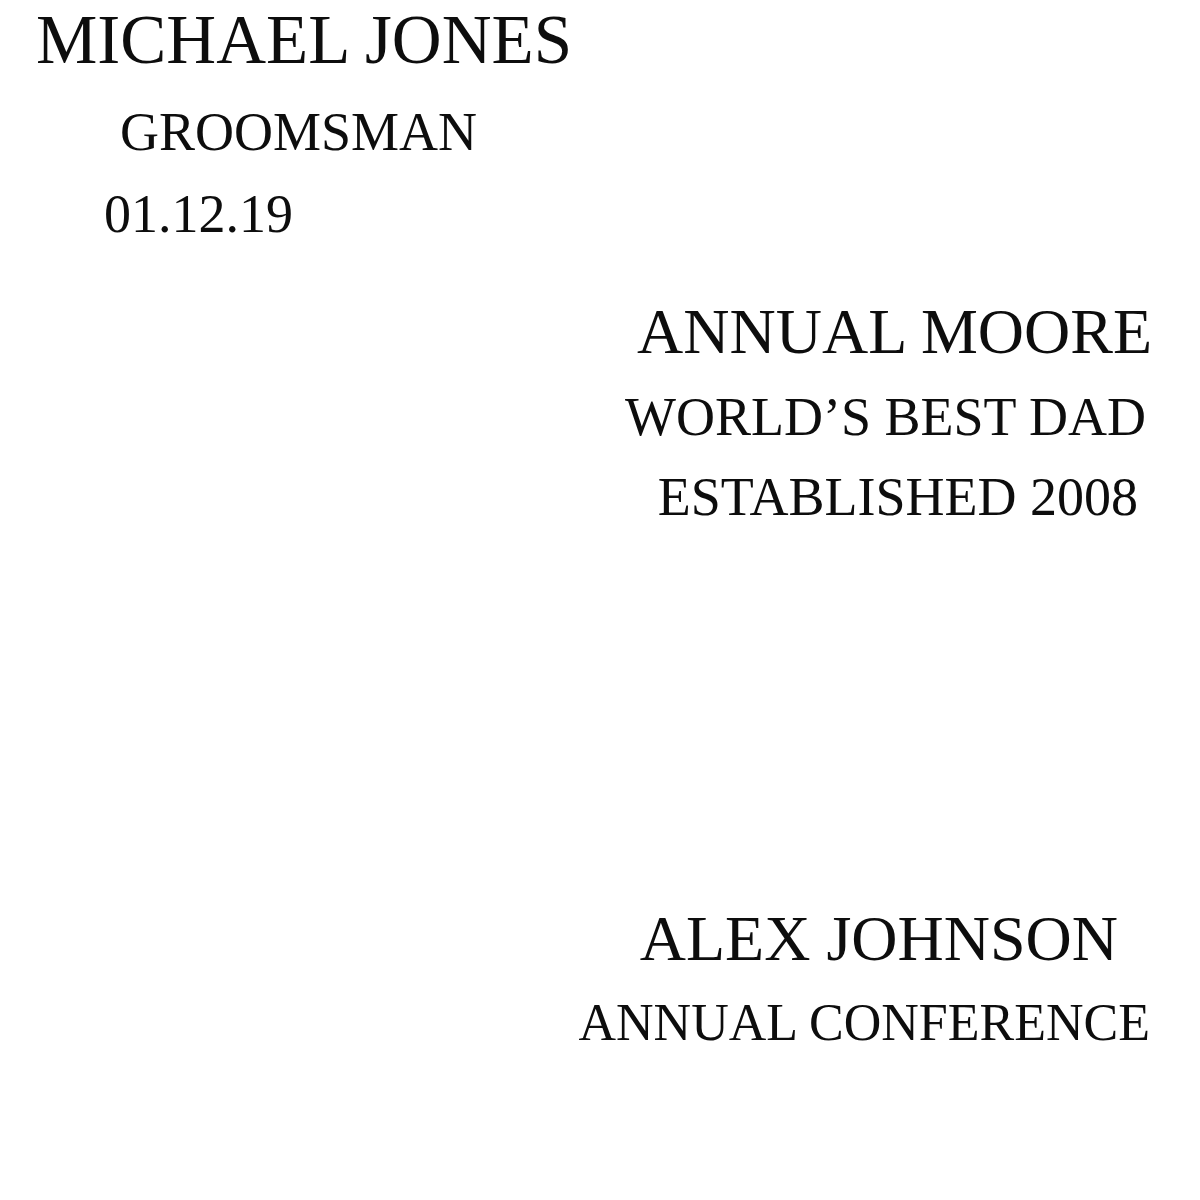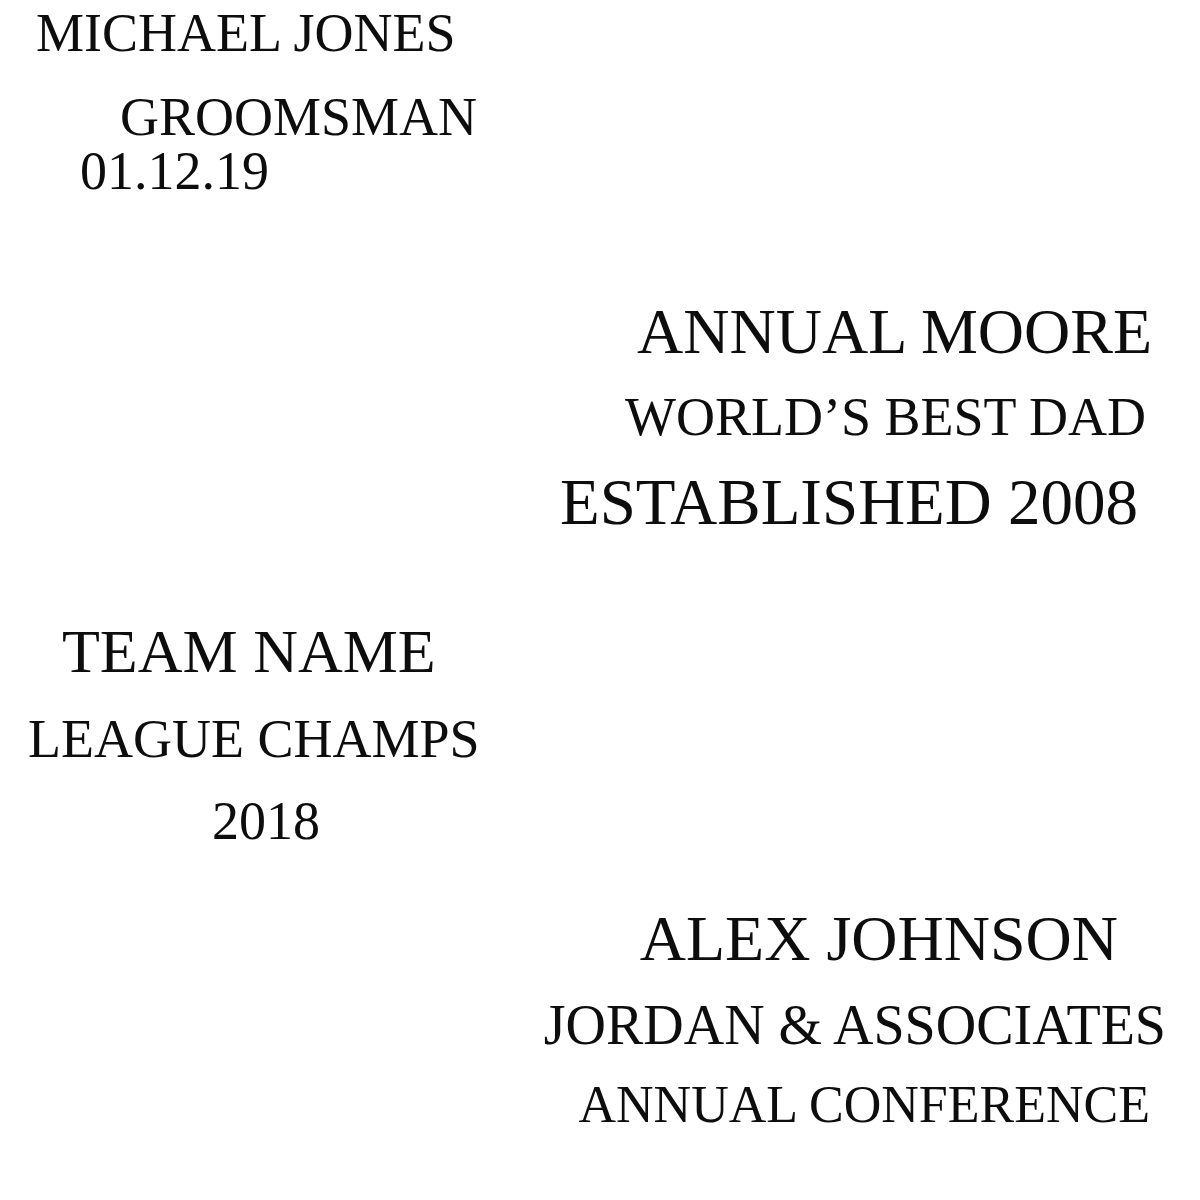--- a/index.html
+++ b/index.html
@@ -28,29 +28,29 @@
   }
   .line {
     white-space: nowrap;
     line-height: 1.0;
     color: #0d0d0d;
     font-weight: 400;
   }
 
   
   .blk-1 { left: 0px; top: 6px; width: 640px; align-items: flex-start; }
-  .blk-1 .l1 { font-size: 54px; padding-left: 36px; }
+  .blk-1 .l1 { font-size: 69px; padding-left: 36px; }
   .blk-1 .l2 { font-size: 54px; padding-left: 120px; margin-top: 30px; }
-  .blk-1 .l3 { font-size: 54px; padding-left: 80px; }
+  .blk-1 .l3 { font-size: 54px; padding-left: 104px; margin-top: 28px; }
 
   
   .blk-2 { left: 0px; top: 300px; width: 1160px; align-items: flex-end; }
   .blk-2 .l1 { font-size: 64px; padding-right: 8px; }
   .blk-2 .l2 { font-size: 54px; padding-right: 14px; margin-top: 26px; }
-  .blk-2 .l3 { font-size: 65px; padding-right: 22px; margin-top: 26px; }
+  .blk-2 .l3 { font-size: 54px; padding-right: 22px; margin-top: 26px; }
 
   
   .blk-3 { left: 0px; top: 620px; width: 600px; align-items: flex-start; }
   .blk-3 .l1 { font-size: 62px; padding-left: 62px; }
   .blk-3 .l2 { font-size: 54px; padding-left: 28px; margin-top: 30px; }
   .blk-3 .l3 { font-size: 54px; padding-left: 212px; margin-top: 28px; }
 
   
   .blk-4 { left: 0px; top: 900px; width: 1180px; align-items: flex-end; }
   .blk-4 .l1 { font-size: 64px; padding-right: 62px; margin-top: 7px; }
@@ -67,25 +67,19 @@
     <div class="line l2">GROOMSMAN</div>
     <div class="line l3">01.12.19</div>
   </div>
 
   <div class="block blk-2">
     <div class="line l1">ANNUAL MOORE</div>
     <div class="line l2">WORLD’S BEST DAD</div>
     <div class="line l3">ESTABLISHED 2008</div>
   </div>
 
-  <div class="block blk-3">
-    <div class="line l1">TEAM NAME</div>
-    <div class="line l2">LEAGUE CHAMPS</div>
-    <div class="line l3">2018</div>
-  </div>
 
   <div class="block blk-4">
     <div class="line l1">ALEX JOHNSON</div>
-    <div class="line l2">JORDAN &amp; ASSOCIATES</div>
     <div class="line l3">ANNUAL CONFERENCE</div>
   </div>
 
 </div>
 
 </body></html>

